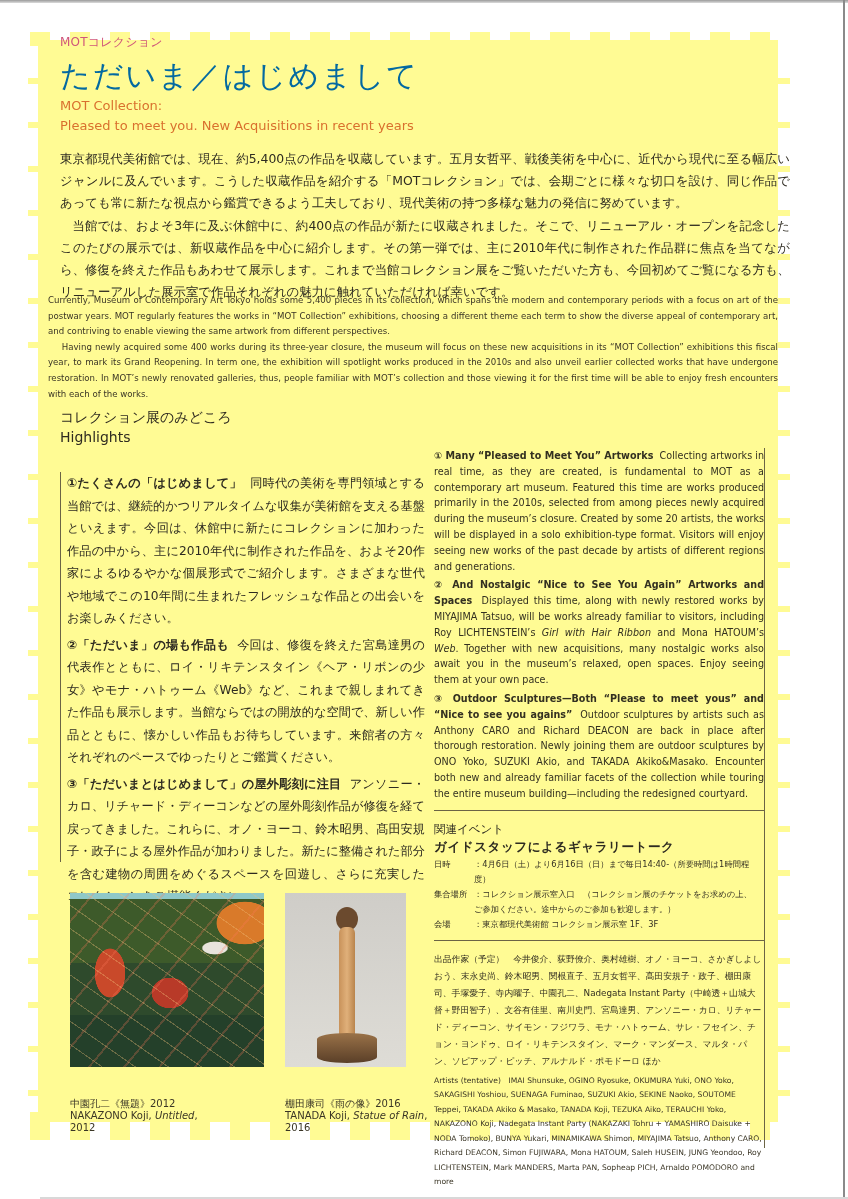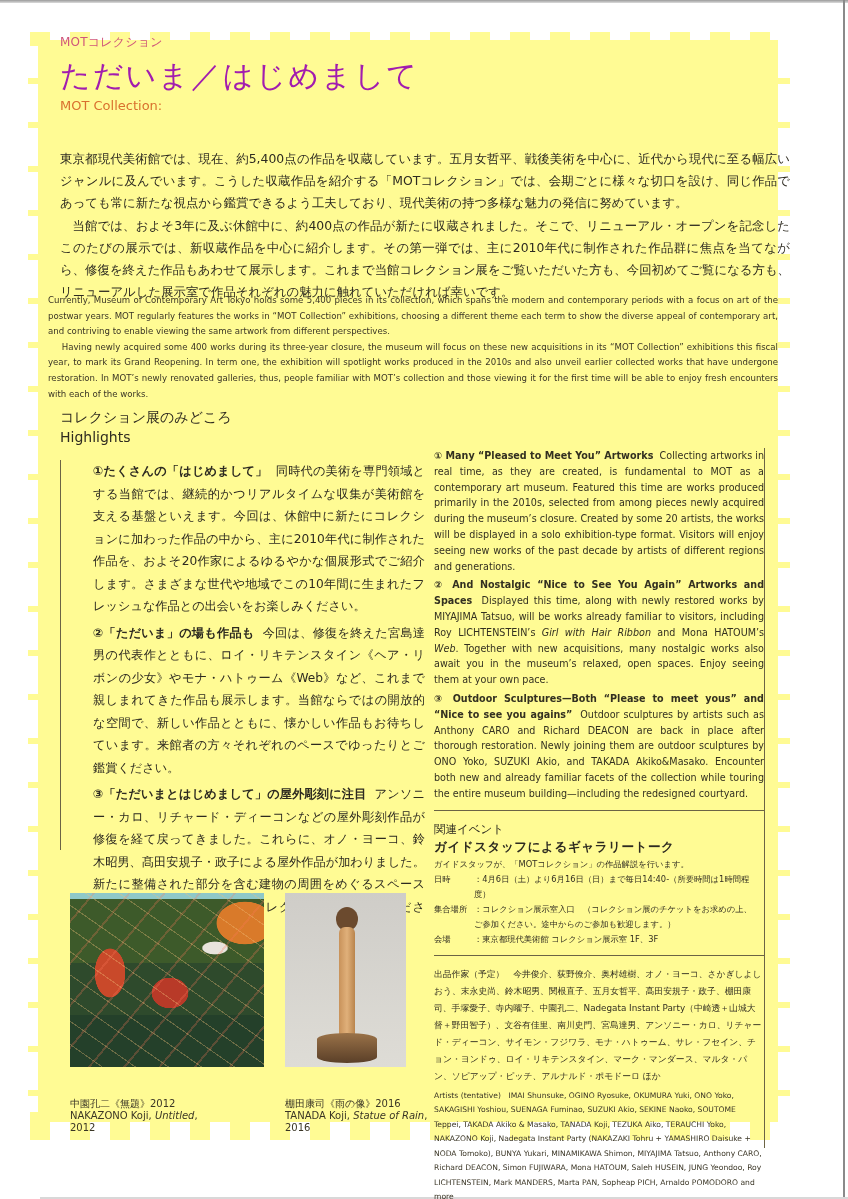--- a/index.html
+++ b/index.html
@@ -25,34 +25,34 @@
   .edge-top { top: 32px; }
   .edge-bottom { top: 1112px; height: 28px; }
   .edge-left, .edge-right {
     position: absolute; top: 40px; width: 14px; height: 1082px;
     background: repeating-linear-gradient(180deg, transparent 0 38px, #fffb94 38px 44px);
   }
   .edge-left { left: 28px; }
   .edge-right { left: 776px; }
 
   .kicker { position: absolute; left: 60px; top: 34px; font-size: 12px; color: #d0567a; letter-spacing: 0.2px; }
-  .title { position: absolute; left: 60px; top: 56px; font-size: 30px; color: #a21caf; letter-spacing: 2px; font-weight: normal; margin: 0; }
+  .title { position: absolute; left: 60px; top: 56px; font-size: 30px; color: #0369a1; letter-spacing: 2px; font-weight: normal; margin: 0; }
   .subtitle { position: absolute; left: 60px; top: 96px; font-size: 13px; line-height: 20px; color: #d9702e; }
 
   .intro-ja { position: absolute; left: 60px; top: 148px; width: 730px; font-size: 12.4px; line-height: 22.2px; color: #2d2a20; text-align: justify; }
   .intro-ja p { margin: 0; }
   .intro-ja p + p { text-indent: 1em; }
 
   .intro-en { position: absolute; left: 48px; top: 293px; width: 730px; font-size: 8.6px; line-height: 15.6px; color: #3a3525; text-align: justify; }
   .intro-en p { margin: 0; }
   .intro-en p + p { text-indent: 1.6em; }
 
   .hl-head { position: absolute; left: 60px; top: 407px; font-size: 14px; line-height: 20px; color: #2f2b20; }
 
-  .col-left { position: absolute; left: 60px; top: 460px; width: 365px; border-left: 1.5px solid #6b6445; padding-left: 32px; box-sizing: border-box; height: 390px; }
+  .col-left { position: absolute; left: 60px; top: 472px; width: 365px; border-left: 1.5px solid #6b6445; padding-left: 6px; box-sizing: border-box; height: 390px; }
   .col-left p { margin: 0 0 4px 0; font-size: 12.2px; line-height: 22.5px; color: #2d2a20; text-align: justify; }
   .col-left b { font-weight: bold; }
 
   .col-right { position: absolute; left: 434px; top: 448px; width: 330px; border-right: 1.5px solid #6b6445; height: 700px; }
   .col-right .en p { margin: 0 0 3px 0; font-size: 9.6px; line-height: 15.8px; color: #333020; text-align: justify; }
   .col-right .en b { font-weight: bold; }
   .col-right .en i { font-style: italic; }
   .rule { border: 0; border-top: 1.5px solid #6b6445; margin: 8px 0 10px 0; width: 100%; }
 
   .ev-head { font-size: 11.5px; line-height: 16px; color: #2d2a20; margin: 0; }
@@ -97,20 +97,21 @@
 <div class="sheet"></div>
 <div class="edge-top"></div>
 <div class="edge-bottom"></div>
 <div class="edge-left"></div>
 <div class="edge-right"></div>
 
 <div class="kicker">MOTコレクション</div>
 <h1 class="title">ただいま／はじめまして</h1>
 <div class="subtitle">
   <div>MOT Collection:</div>
+  <div>Pleased to meet you. New Acquisitions in recent years</div>
 </div>
 
 <div class="intro-ja">
   <p>東京都現代美術館では、現在、約5,400点の作品を収蔵しています。五月女哲平、戦後美術を中心に、近代から現代に至る幅広いジャンルに及んでいます。こうした収蔵作品を紹介する「MOTコレクション」では、会期ごとに様々な切口を設け、同じ作品であっても常に新たな視点から鑑賞できるよう工夫しており、現代美術の持つ多様な魅力の発信に努めています。</p>
   <p>当館では、およそ3年に及ぶ休館中に、約400点の作品が新たに収蔵されました。そこで、リニューアル・オープンを記念したこのたびの展示では、新収蔵作品を中心に紹介します。その第一弾では、主に2010年代に制作された作品群に焦点を当てながら、修復を終えた作品もあわせて展示します。これまで当館コレクション展をご覧いただいた方も、今回初めてご覧になる方も、リニューアルした展示室で作品それぞれの魅力に触れていただければ幸いです。</p>
 </div>
 
 <div class="intro-en">
   <p>Currently, Museum of Contemporary Art Tokyo holds some 5,400 pieces in its collection, which spans the modern and contemporary periods with a focus on art of the postwar years. MOT regularly features the works in “MOT Collection” exhibitions, choosing a different theme each term to show the diverse appeal of contemporary art, and contriving to enable viewing the same artwork from different perspectives.</p>
   <p>Having newly acquired some 400 works during its three-year closure, the museum will focus on these new acquisitions in its “MOT Collection” exhibitions this fiscal year, to mark its Grand Reopening. In term one, the exhibition will spotlight works produced in the 2010s and also unveil earlier collected works that have undergone restoration. In MOT’s newly renovated galleries, thus, people familiar with MOT’s collection and those viewing it for the first time will be able to enjoy fresh encounters with each of the works.</p>
@@ -132,21 +133,20 @@
     <p><b>① Many “Pleased to Meet You” Artworks</b>&nbsp;&nbsp;<span>Collecting artworks in real time, as they are created, is fundamental to MOT as a contemporary art museum. Featured this time are works produced primarily in the 2010s, selected from among pieces newly acquired during the museum’s closure. Created by some 20 artists, the works will be displayed in a solo exhibition-type format. Visitors will enjoy seeing new works of the past decade by artists of different regions and generations.</span></p>
     <p><b>② And Nostalgic “Nice to See You Again” Artworks and Spaces</b>&nbsp;&nbsp;<span>Displayed this time, along with newly restored works by MIYAJIMA Tatsuo, will be works already familiar to visitors, including Roy LICHTENSTEIN’s </span><i>Girl with Hair Ribbon</i><span> and Mona HATOUM’s </span><i>Web</i><span>. Together with new acquisitions, many nostalgic works also await you in the museum’s relaxed, open spaces. Enjoy seeing them at your own pace.</span></p>
     <p><b>③ Outdoor Sculptures—Both “Please to meet yous” and “Nice to see you agains”</b>&nbsp;&nbsp;<span>Outdoor sculptures by artists such as Anthony CARO and Richard DEACON are back in place after thorough restoration. Newly joining them are outdoor sculptures by ONO Yoko, SUZUKI Akio, and TAKADA Akiko&amp;Masako. Encounter both new and already familiar facets of the collection while touring the entire museum building—including the redesigned courtyard.</span></p>
   </div>
 
   <hr class="rule">
 
   <div>
     <p class="ev-head">関連イベント</p>
     <p class="ev-title">ガイドスタッフによるギャラリートーク</p>
-    <p class="ev-desc">ガイドスタッフが、「MOTコレクション」の作品解説を行います。</p>
     <div class="ev-row">
         <span class="k">日時</span>
         <span>：4月6日（土）より6月16日（日）まで毎日14:40-（所要時間は1時間程度）</span>
       </div>
     <div class="ev-row">
         <span class="k">集合場所</span>
         <span>：コレクション展示室入口　（コレクション展のチケットをお求めの上、</span>
       </div>
     <div class="ev-row">
         <span class="indent">ご参加ください。途中からのご参加も歓迎します。）</span>

